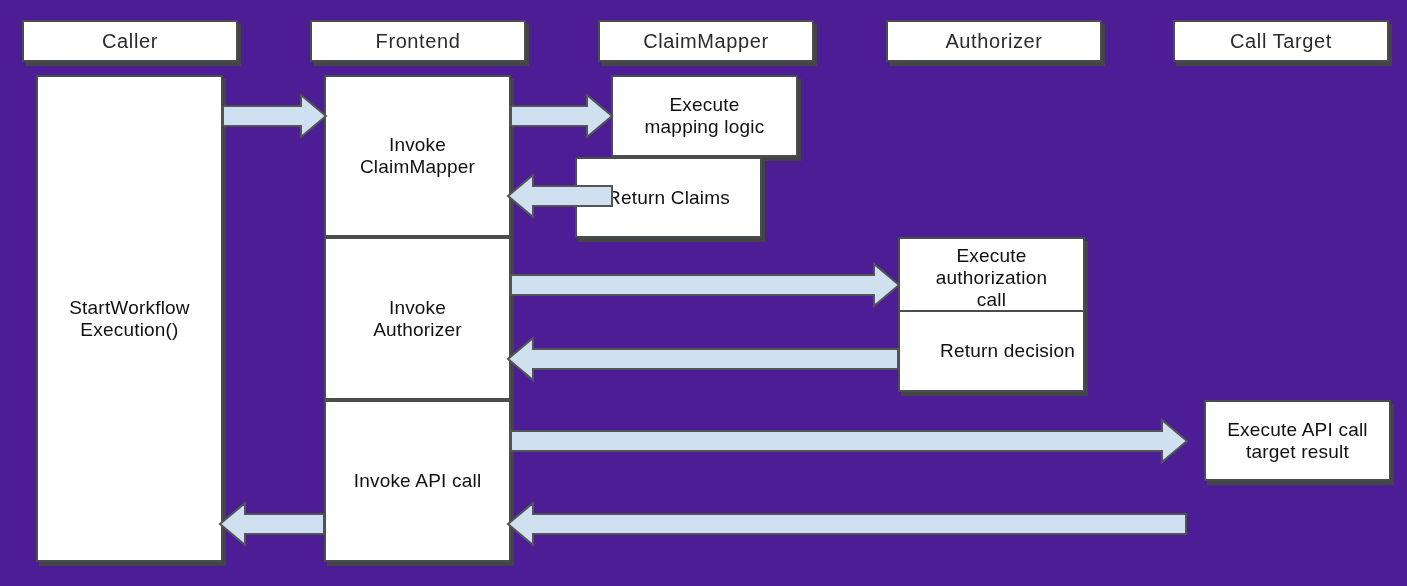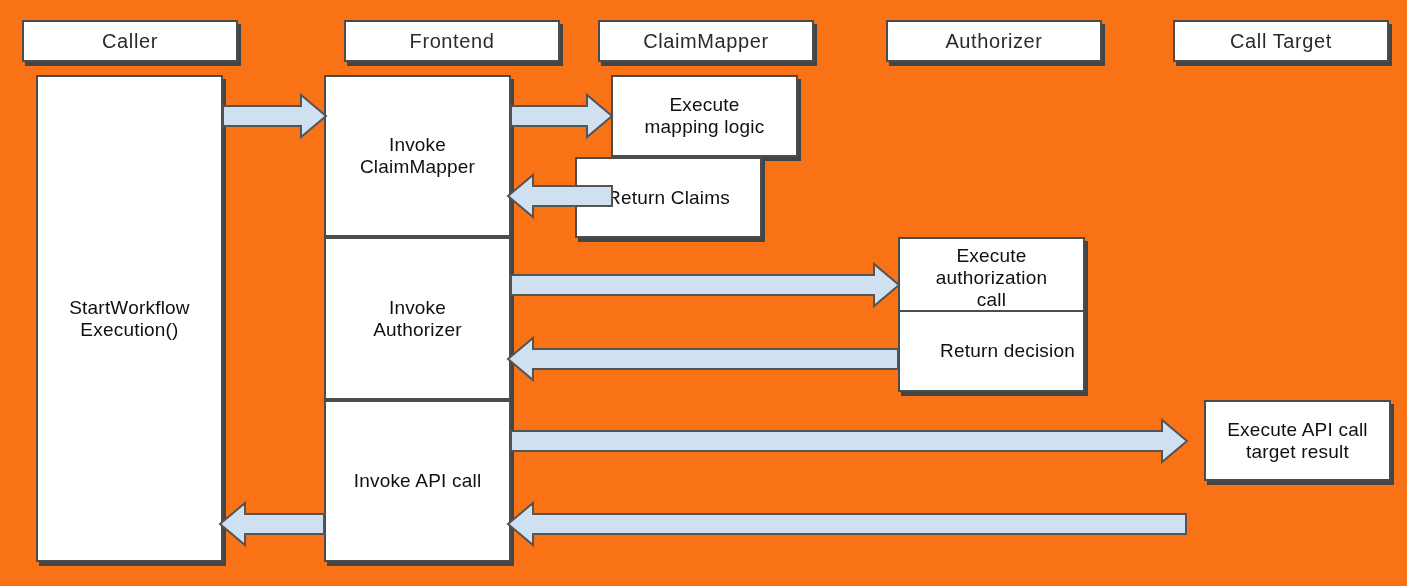--- a/index.html
+++ b/index.html
@@ -4,21 +4,21 @@
 <style>
   html, body {
     margin: 0;
     padding: 0;
     background: #000000;
   }
   .canvas {
     position: relative;
     width: 1407px;
     height: 586px;
-    background: #f97316;
+    background: #4c1d95;
     overflow: hidden;
     font-family: "Liberation Sans", sans-serif;
   }
   .box {
     position: absolute;
     box-sizing: border-box;
     background: #ffffff;
     border: 2px solid #4b4c4e;
     box-shadow: 3px 4px 0 #434446;
     display: flex;
@@ -59,21 +59,21 @@
   }
 </style>
 </head>
 <body>
 
 <div class="canvas">
 
   <div class="box hdr" style="left:22px;">
       <span class="ln">Caller</span>
     </div>
-  <div class="box hdr" style="left:310px;margin-left:34px;">
+  <div class="box hdr" style="left:310px;">
       <span class="ln">Frontend</span>
     </div>
   <div class="box hdr" style="left:598px;">
       <span class="ln">ClaimMapper</span>
     </div>
   <div class="box hdr" style="left:886px;">
       <span class="ln">Authorizer</span>
     </div>
   <div class="box hdr" style="left:1173px;">
       <span class="ln">Call Target</span>

